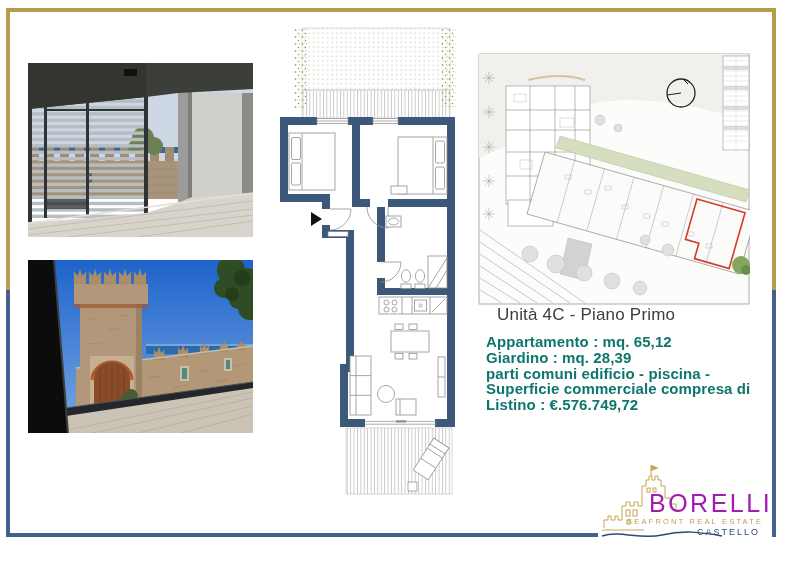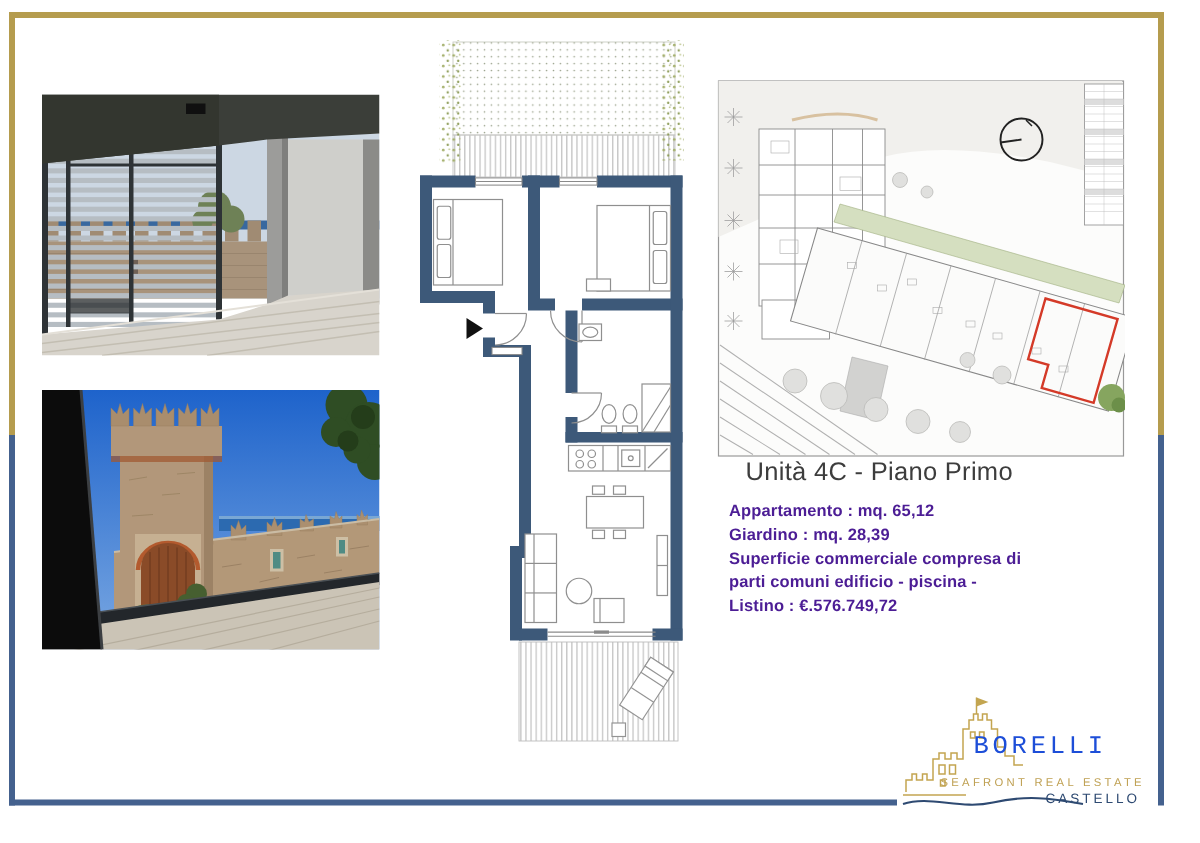--- a/index.html
+++ b/index.html
@@ -5,26 +5,26 @@
   html,body{margin:0;padding:0;background:#fff;}
   #page{position:relative;width:800px;height:562px;background:#fff;overflow:hidden;
         font-family:"Liberation Sans",sans-serif;}
   .abs{position:absolute;}
   
   .frame{position:absolute;}
   .f-gold{background:#b59c4e;}
   .f-blue{background:#44618e;}
   
   #unit-title{left:487px;top:305px;font-size:17px;color:#3d3d3d;letter-spacing:.2px;margin-left:10px;}
-  #unit-details{left:486px;top:334px;width:300px;font-size:11px;font-weight:bold;
-                color:#4c1d95;line-height:15.8px;letter-spacing:.1px;}
+  #unit-details{left:486px;top:334px;width:300px;font-size:15px;font-weight:bold;
+                color:#0f766e;line-height:15.8px;letter-spacing:.1px;}
   
   #brand-logo{left:600px;top:450px;width:178px;height:96px;}
   #brand-castello{left:97px;top:29px;font-size:9px;letter-spacing:2px;color:#2e4a72;margin-top:48px;}
-  #brand-borelli{left:49px;top:39px;font-size:17px;letter-spacing:2.5px;color:#1d4ed8;font-family:Liberation Mono, monospace;}
+  #brand-borelli{left:49px;top:39px;font-size:25px;letter-spacing:2.5px;color:#a21caf;}
   #brand-tagline{left:27px;top:67px;font-size:7.5px;letter-spacing:2.2px;color:#bfa052;}
   svg{display:block;}
 </style>
 </head>
 <body>
 
 <div id="page">
 
   <div class="frame f-gold" style="left:6px;top:8px;width:770px;height:4px;"></div>
   <div class="frame f-gold" style="left:6px;top:8px;width:4px;height:282px;"></div>
@@ -483,22 +483,22 @@
 
       <circle cx="741" cy="265" r="9" fill="#86a55f"></circle>
       <circle cx="746" cy="270" r="5" fill="#6c8f49"></circle>
     </svg>
   </div>
 
   <div class="abs" id="unit-title">Unità 4C - Piano Primo</div>
   <div class="abs" id="unit-details">
     <div>Appartamento : mq. 65,12</div>
     <div>Giardino : mq. 28,39</div>
+    <div>parti comuni edificio - piscina -</div>
     <div>Superficie commerciale compresa di</div>
-    <div>parti comuni edificio - piscina -</div>
     <div>Listino : €.576.749,72</div>
   </div>
 
   <div class="abs" id="brand-logo">
     <svg width="178" height="96" viewBox="0 0 178 96">
       <g stroke="#c3a550" stroke-width="1" fill="none">
         <path d="M4,78 L4,70 L8,70 L8,66 L11,66 L11,70 L15,70 L15,66 L18,66 L18,70 L22,70 L22,56 L26,56 L26,52 L30,52 L30,56 L34,56 L34,52 L38,52 L38,56 L42,56 L42,36 L46,36 L46,30 L49,30 L49,26 L52,26 L52,30 L55,30 L55,26 L58,26 L58,30 L61,30 L61,36 L65,36 L65,48 L70,48 L70,54 L76,54 L76,60 L82,60"></path>
         <line x1="51" y1="26" x2="51" y2="15"></line>
         <rect x="26" y="60" width="4" height="6"></rect>
         <rect x="33" y="60" width="4" height="6"></rect>

